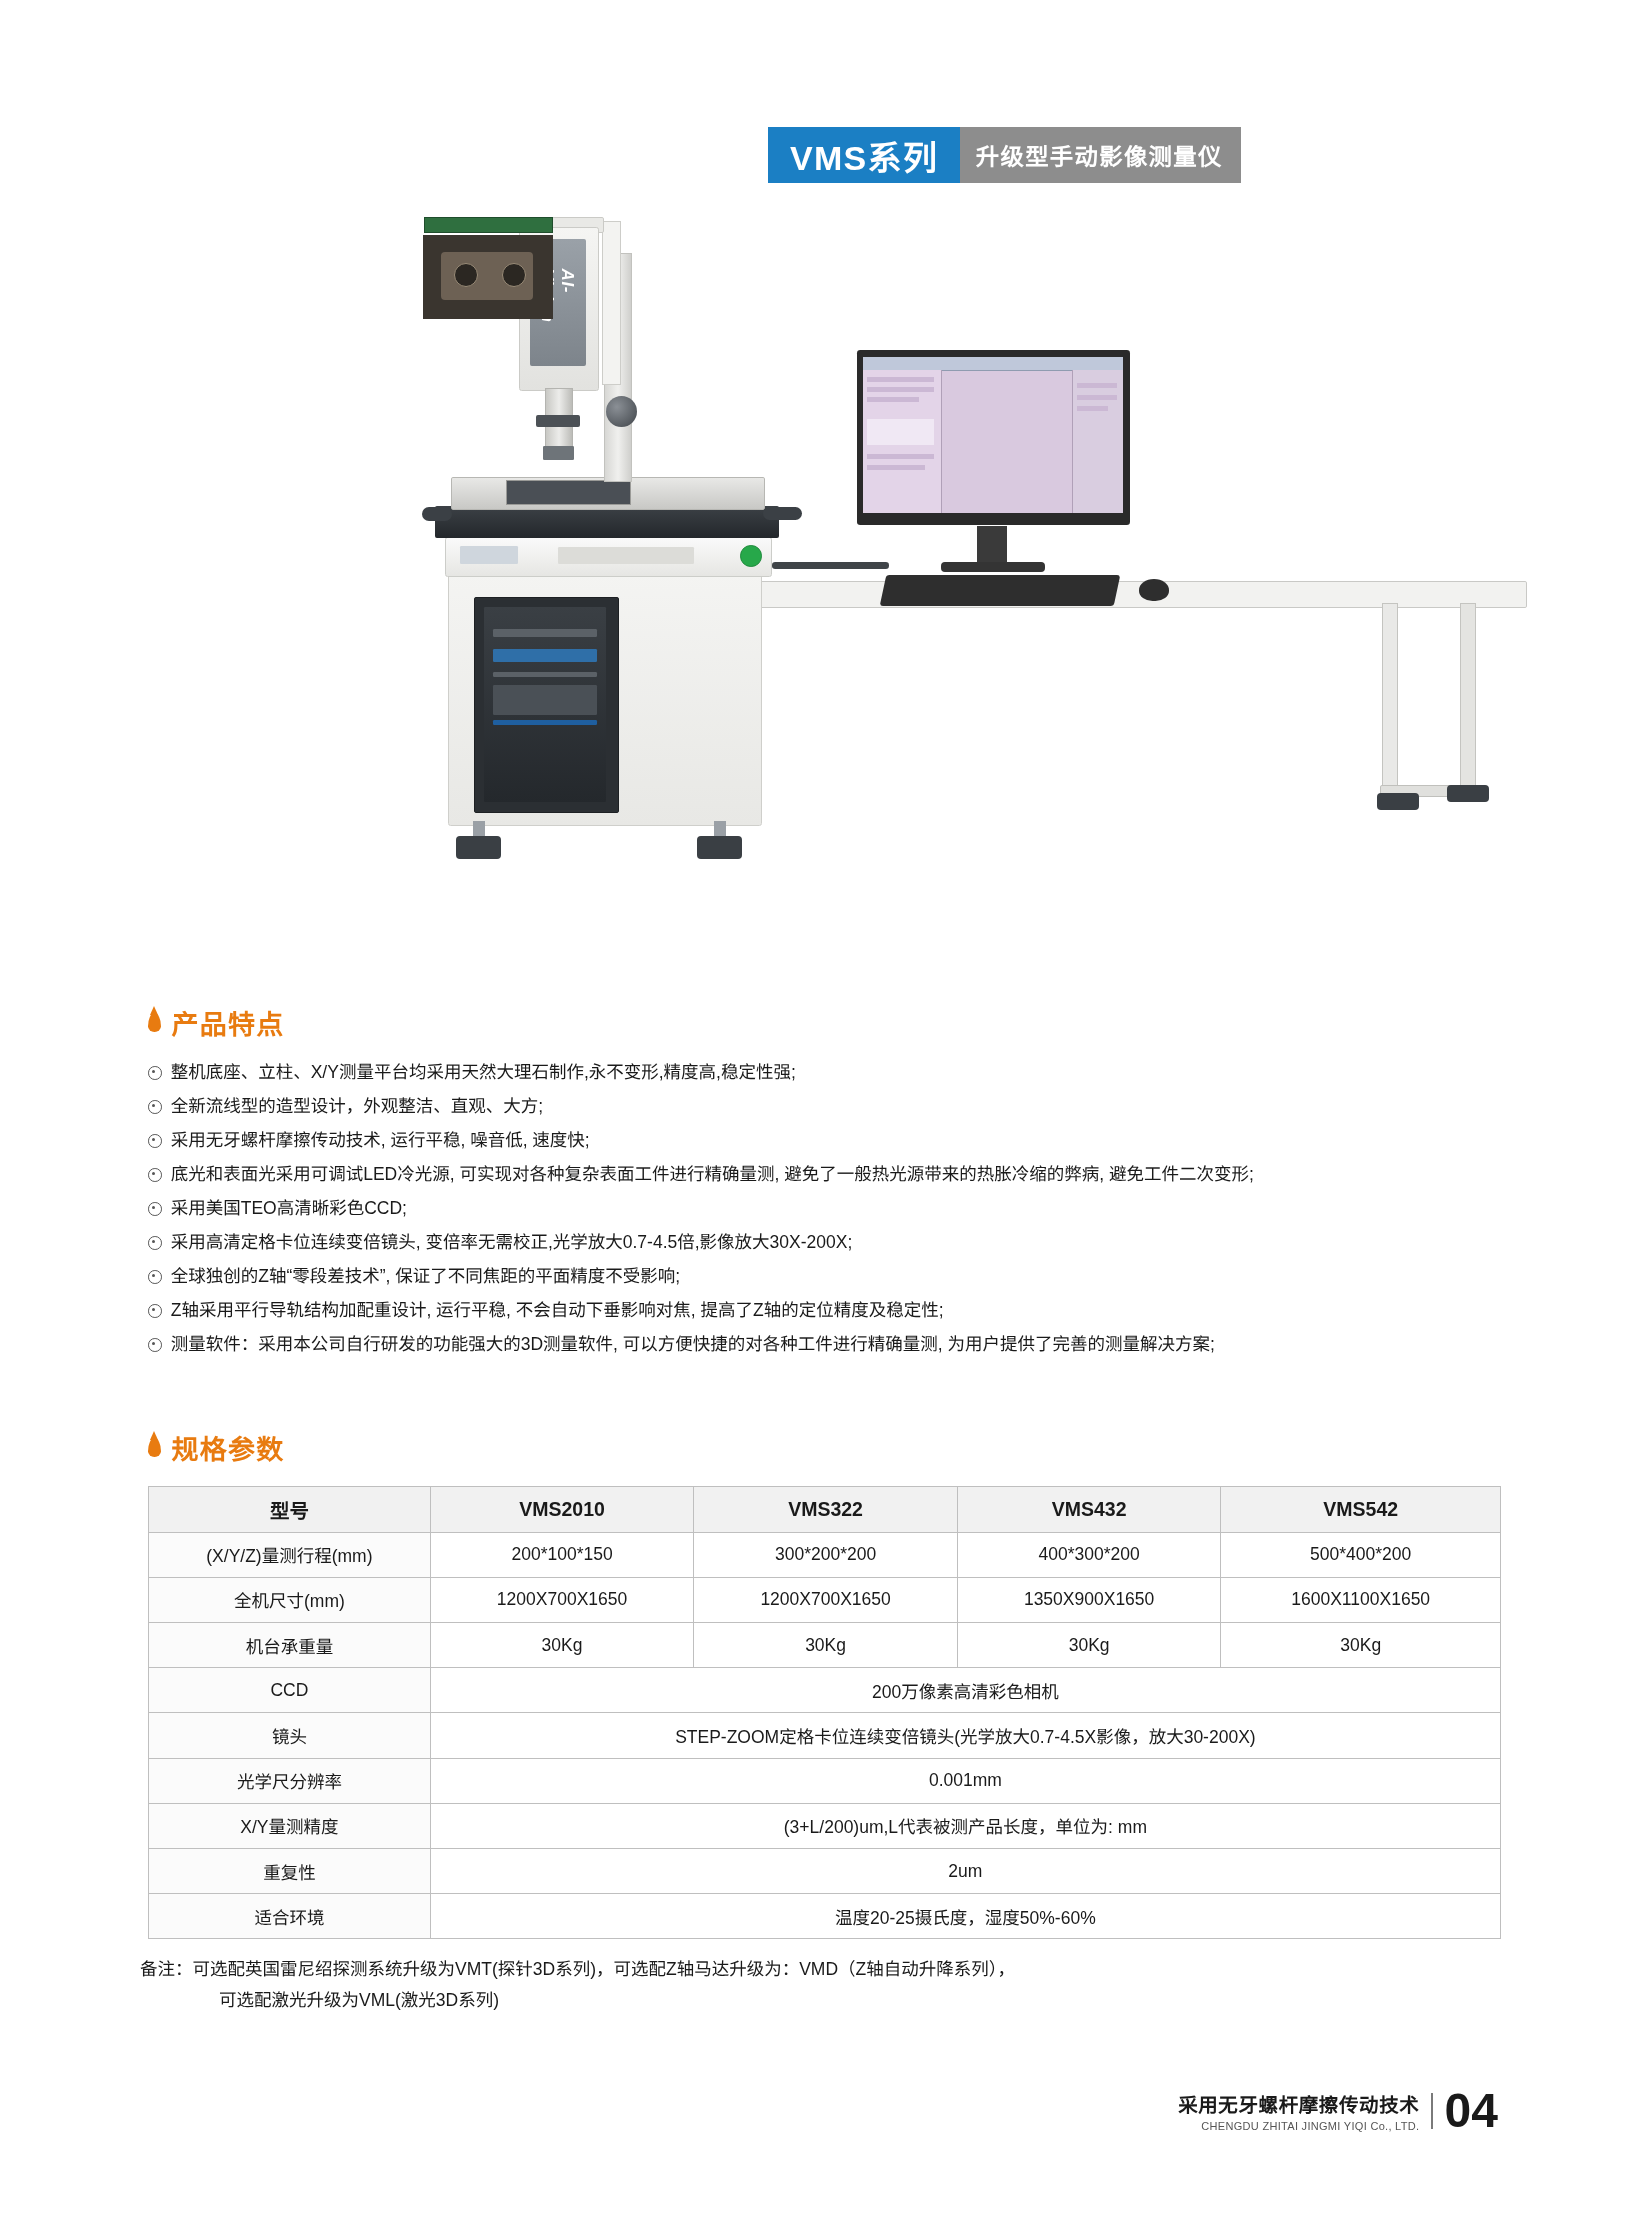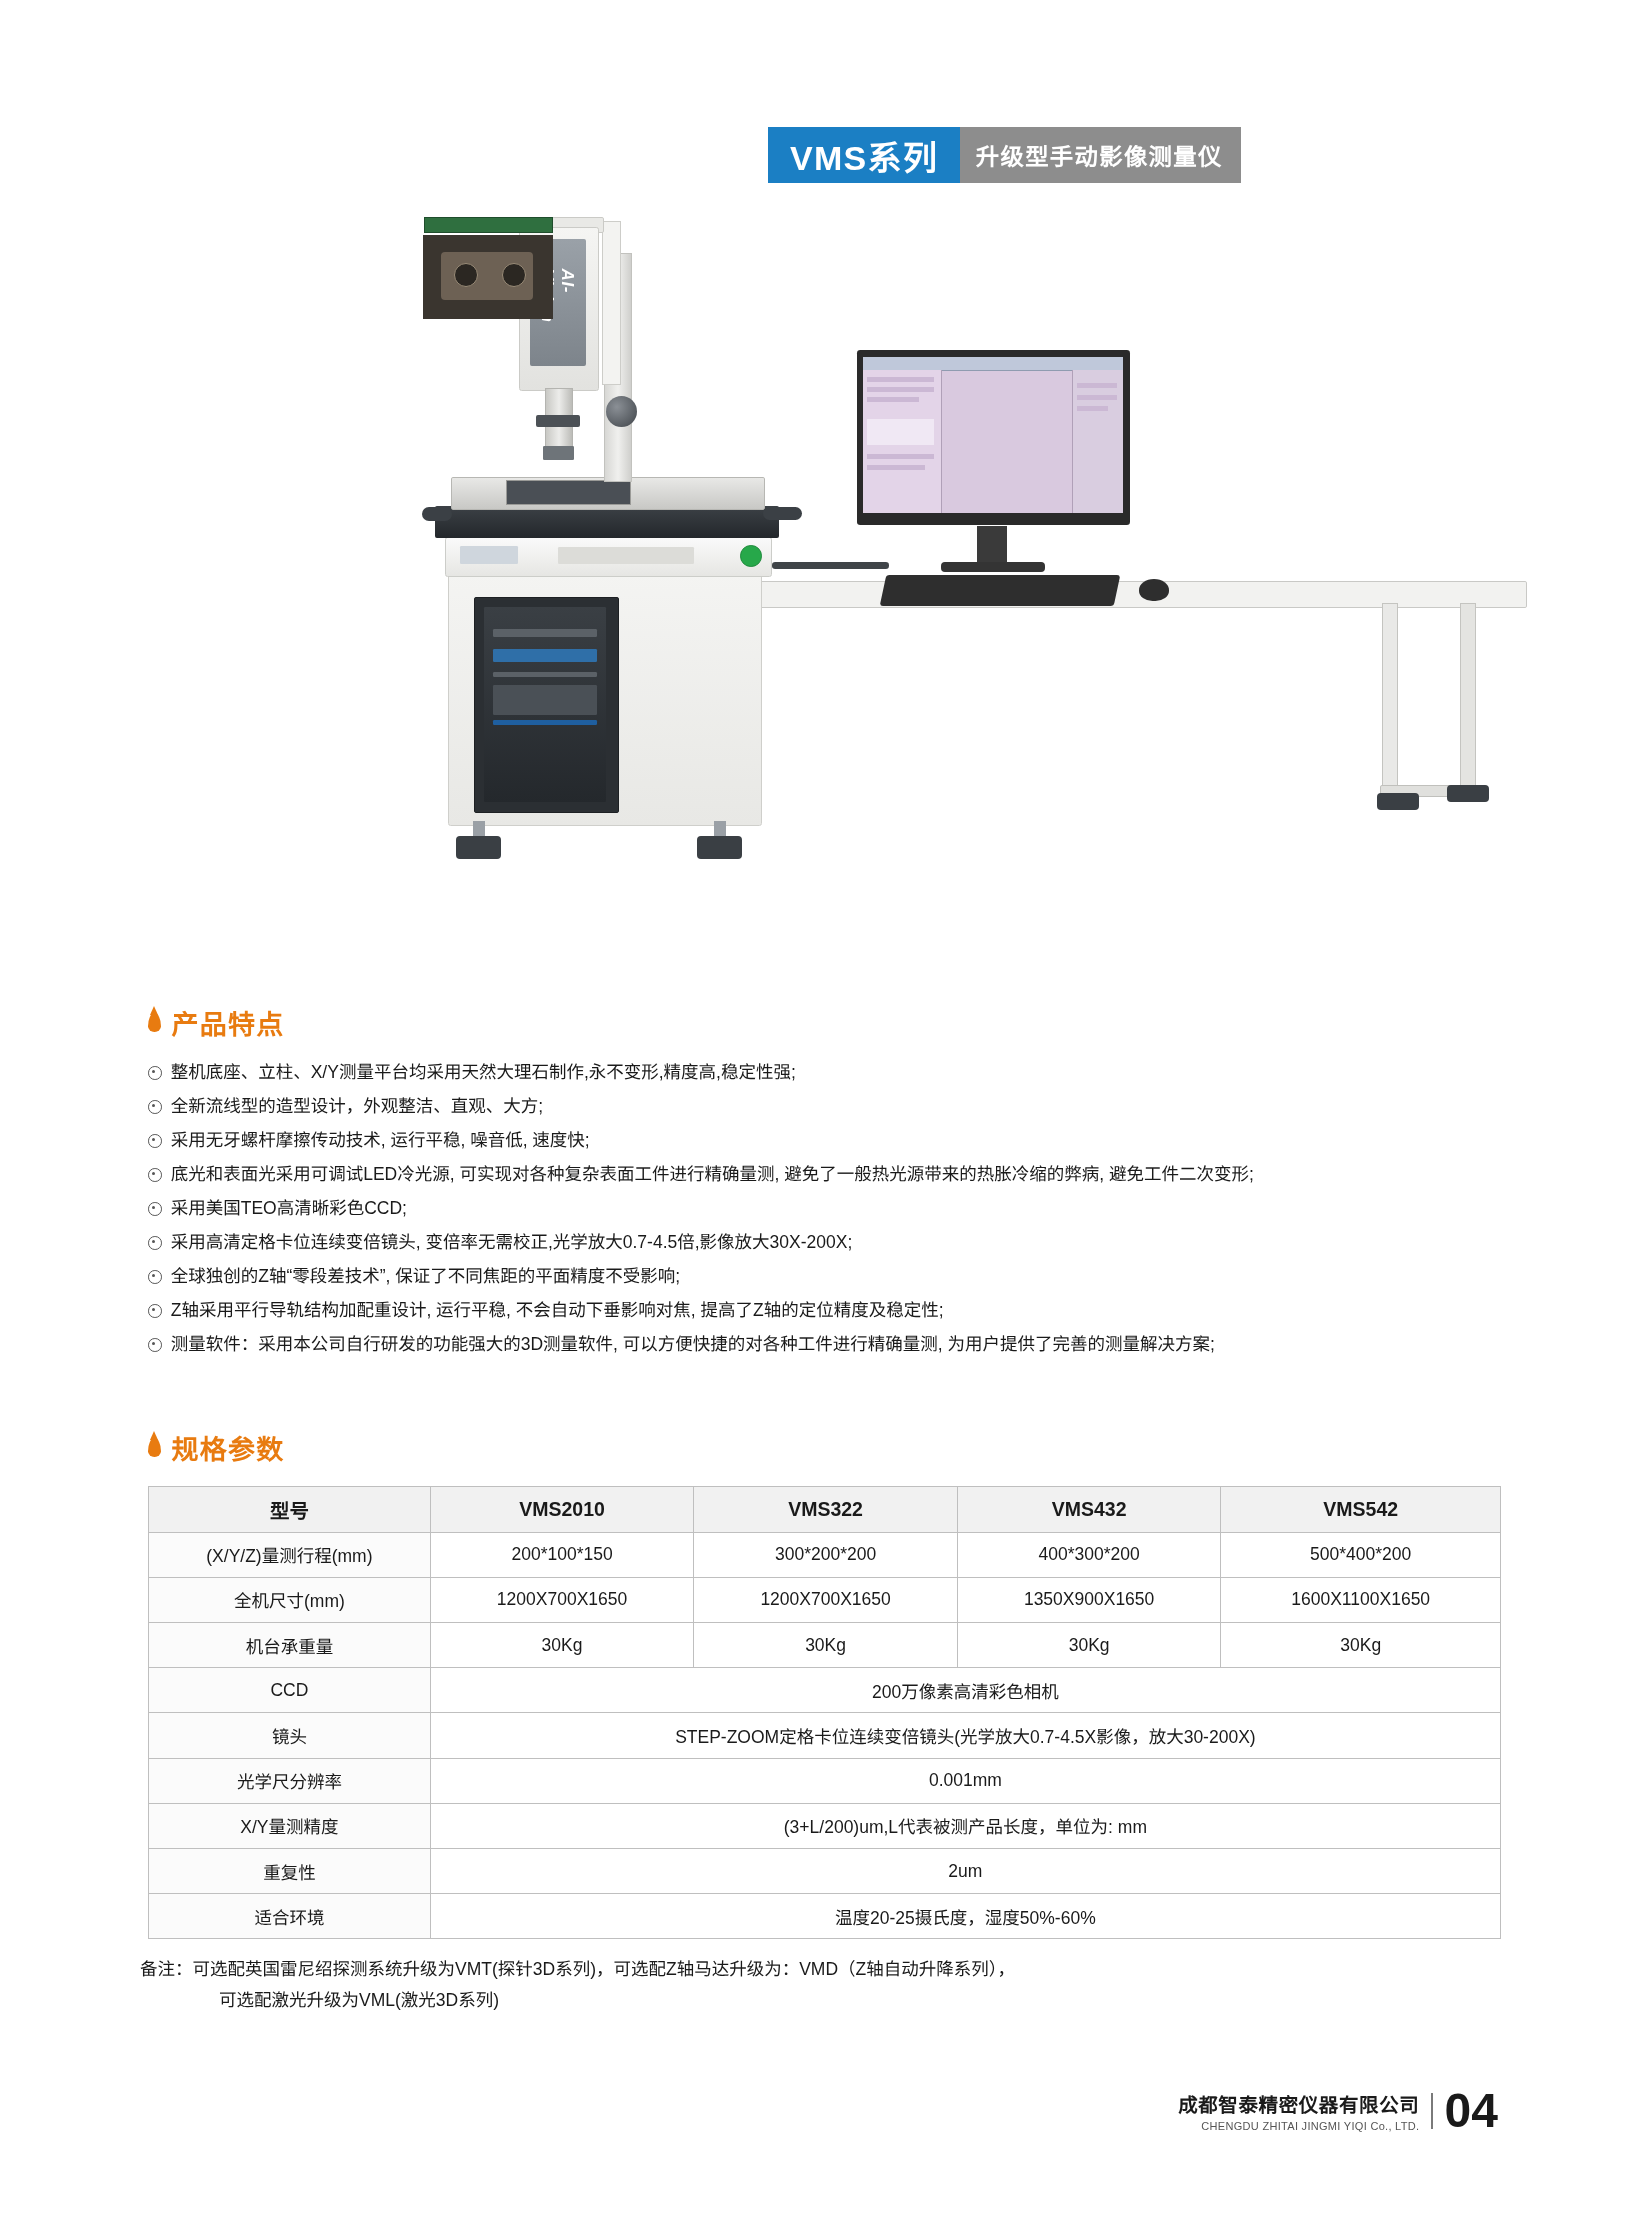--- a/index.html
+++ b/index.html
@@ -810,19 +810,19 @@
   </tbody>
 </table>
 
 <div class="note">
   <div>备注：可选配英国雷尼绍探测系统升级为VMT(探针3D系列)，可选配Z轴马达升级为：VMD（Z轴自动升降系列），</div>
   <div class="note-indent">可选配激光升级为VML(激光3D系列)</div>
 </div>
 
 <div class="footer">
   <div class="footer-company">
-    <div class="footer-cn">成都智泰精密仪器有限公司</div>
+    <div class="footer-cn">采用无牙螺杆摩擦传动技术</div>
     <div class="footer-en">CHENGDU ZHITAI JINGMI YIQI Co., LTD.</div>
   </div>
   <div class="footer-sep"></div>
   <div class="footer-page">04</div>
 </div>
 
 
 </body></html>

